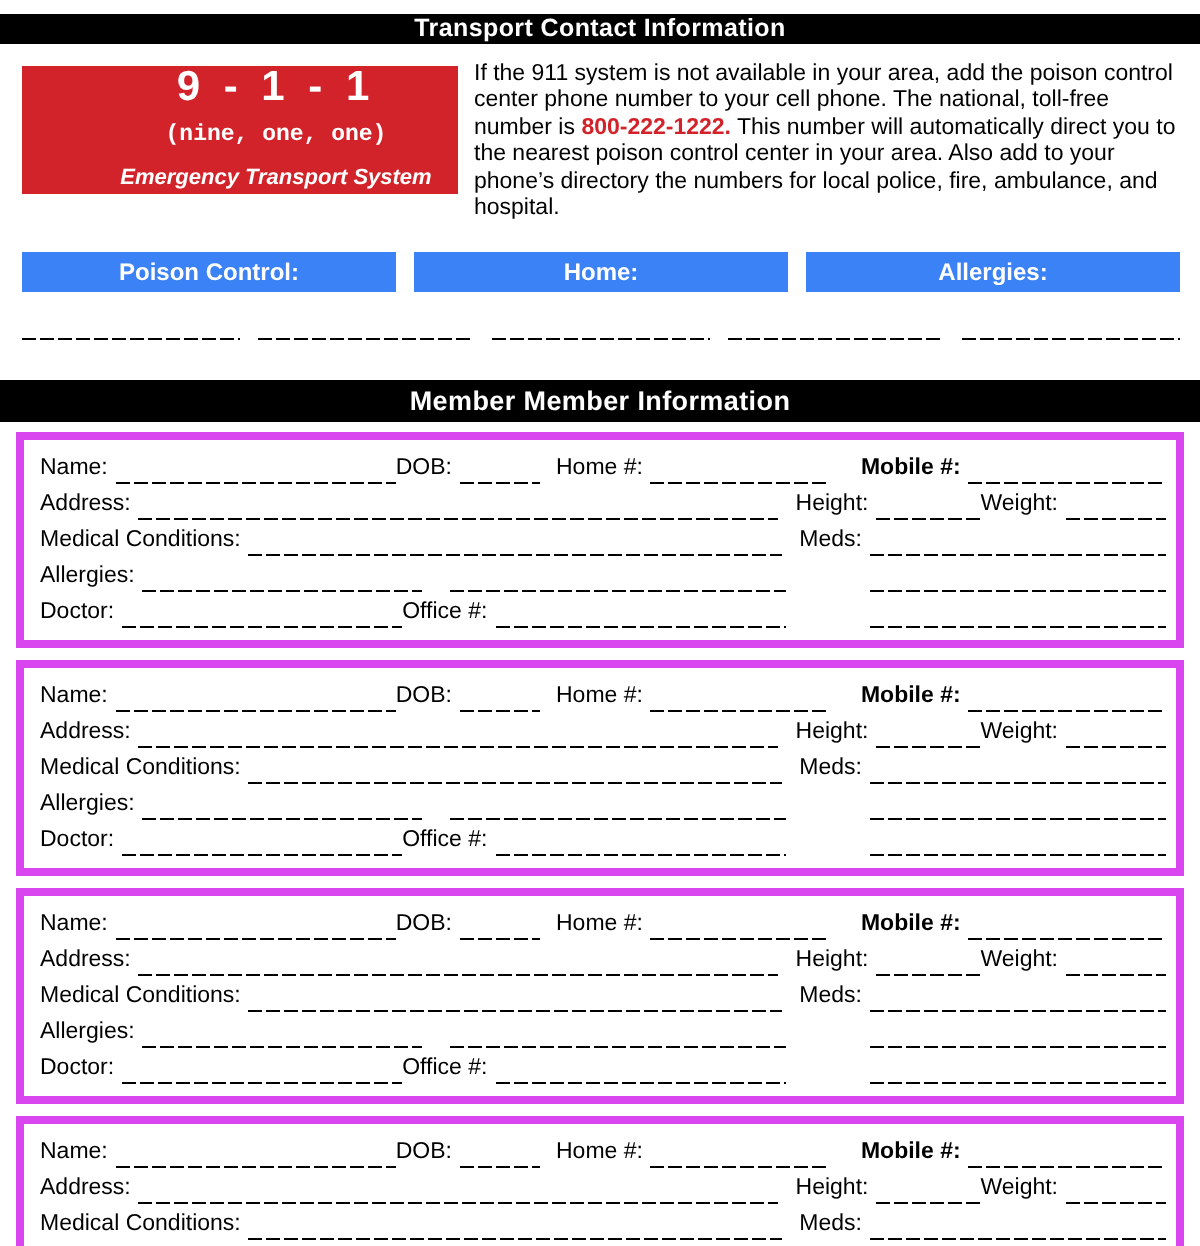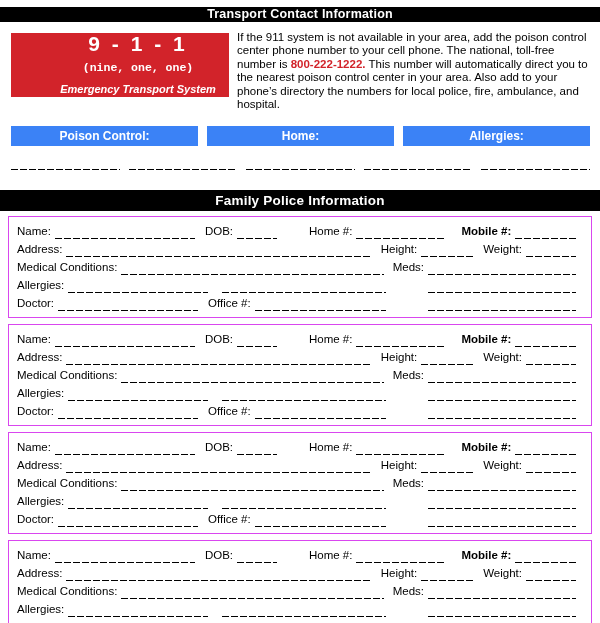--- a/index.html
+++ b/index.html
@@ -35,29 +35,29 @@
   .contact-lines .line{flex:1;height:12px;}
 
   
   .line{
     display:inline-block;height:13px;
     background-image:repeating-linear-gradient(90deg,#000 0,#000 7px,rgba(0,0,0,0) 7px,rgba(0,0,0,0) 9px);
     background-size:100% 1.4px;background-repeat:no-repeat;background-position:left bottom;
   }
 
   
-  .block{margin:0 8px 6px 8px;border:1px solid #d946ef;padding:4px 15px 6px 8px;background:#fff;}
+  .block{margin:0 8px 6px 8px;border:4px solid #d946ef;padding:4px 5px 6px 8px;background:#fff;}
   .block.first{margin-top:5px;}
   .row{display:flex;align-items:flex-end;height:18px;font-size:11.5px;}
   .lbl{margin-right:4px;line-height:15px;white-space:nowrap;}
   .grow{flex:1;}
   .w140{width:140px;}.w40{width:40px;}.w90{width:90px;}
   .w52{width:52px;}.w50{width:50px;}.w148{width:148px;}
-  .ml6{margin-left:9px;}.ml10{margin-left:10px;}.ml14{margin-left:14px;}
-  .ml15{margin-left:15px;font-weight:bold;}.ml20{margin-left:32px;}.ml42{margin-left:42px;}
+  .ml6{margin-left:9px;}.ml10{}.ml14{margin-left:14px;}
+  .ml15{margin-left:15px;font-weight:bold;}.ml20{margin-left:8px;}.ml42{margin-left:42px;}
 </style>
 </head>
 <body>
 
 <div class="page">
 
   <div class="bar top">
     <span>Transport Contact Information</span>
   </div>
 
@@ -77,21 +77,21 @@
   </div>
   <div class="contact-lines">
     <span class="line"></span>
     <span class="line"></span>
     <span class="line"></span>
     <span class="line"></span>
     <span class="line"></span>
   </div>
 
   <div class="bar family">
-    <span>Family Police Information</span>
+    <span>Member Member Information</span>
   </div>
 
   <div class="block first">
     <div class="row">
       <span class="lbl">Name:</span>
         <span class="line w140"></span>
       <span class="lbl ml10">DOB:</span>
         <span class="line w40"></span>
       <span class="lbl ml20">Home #:</span>
         <span class="line w90"></span>

